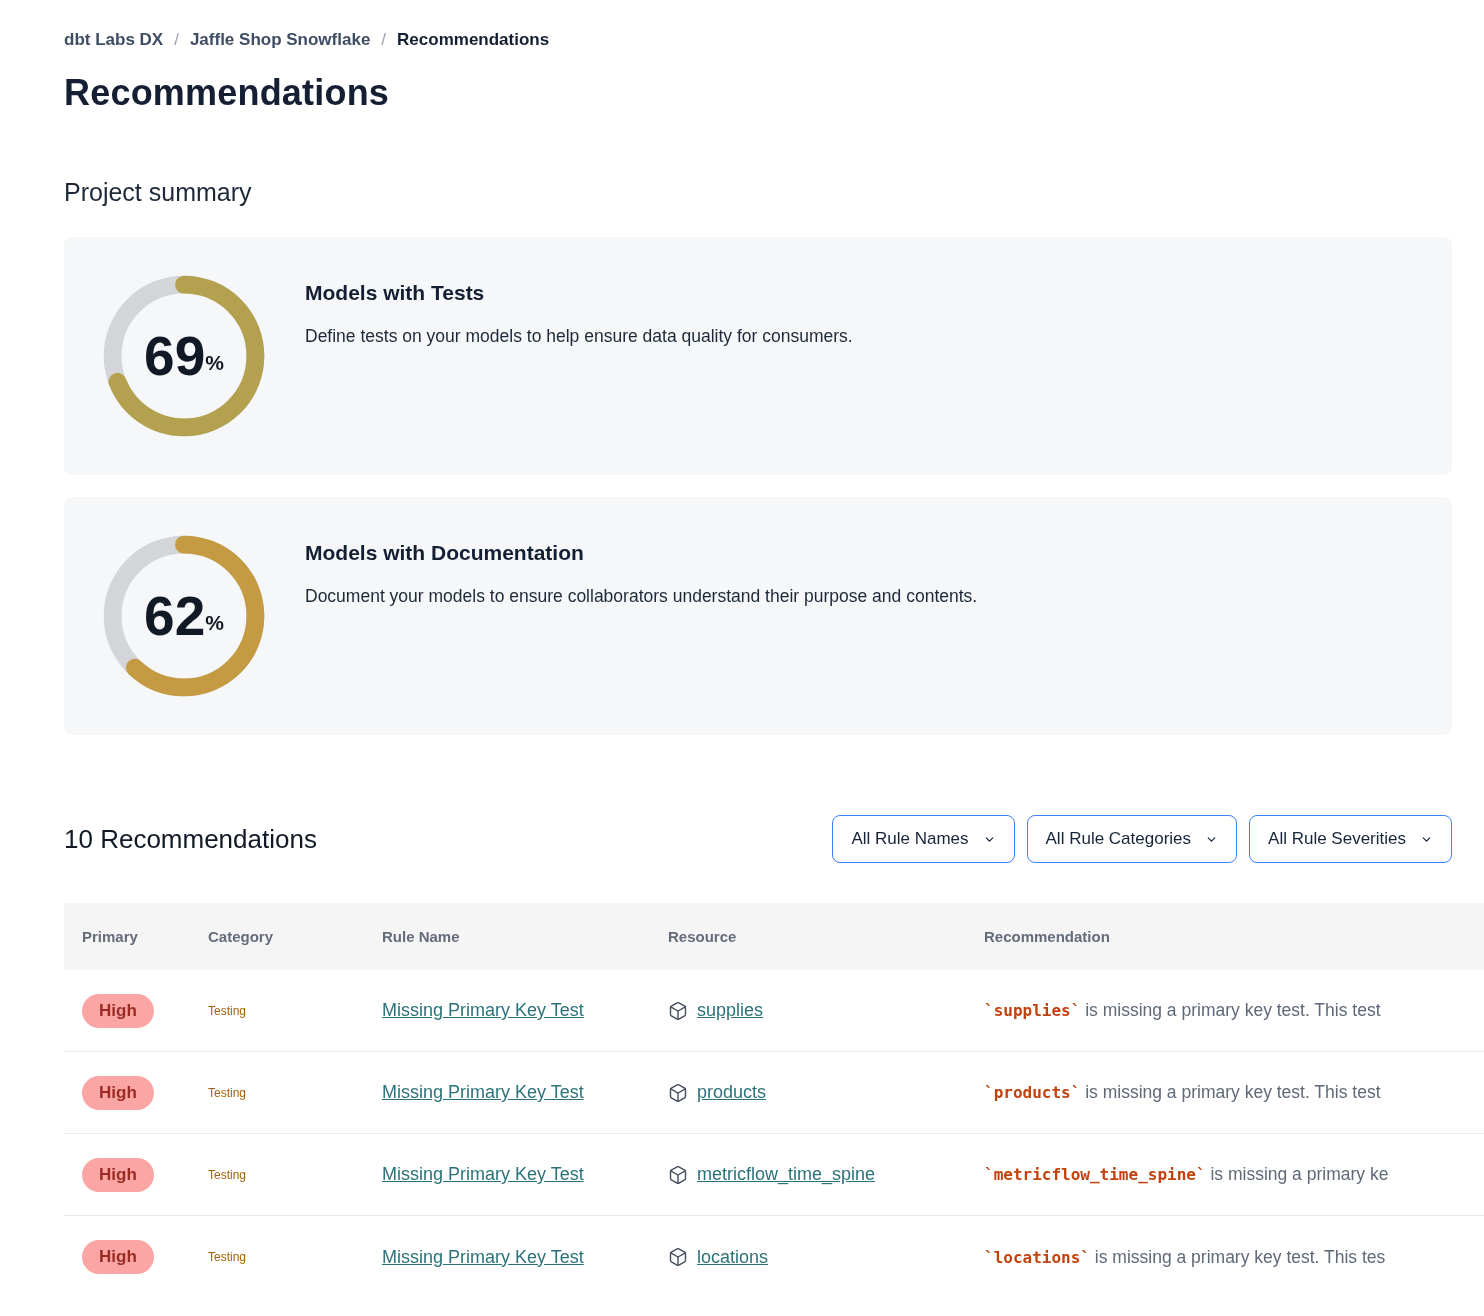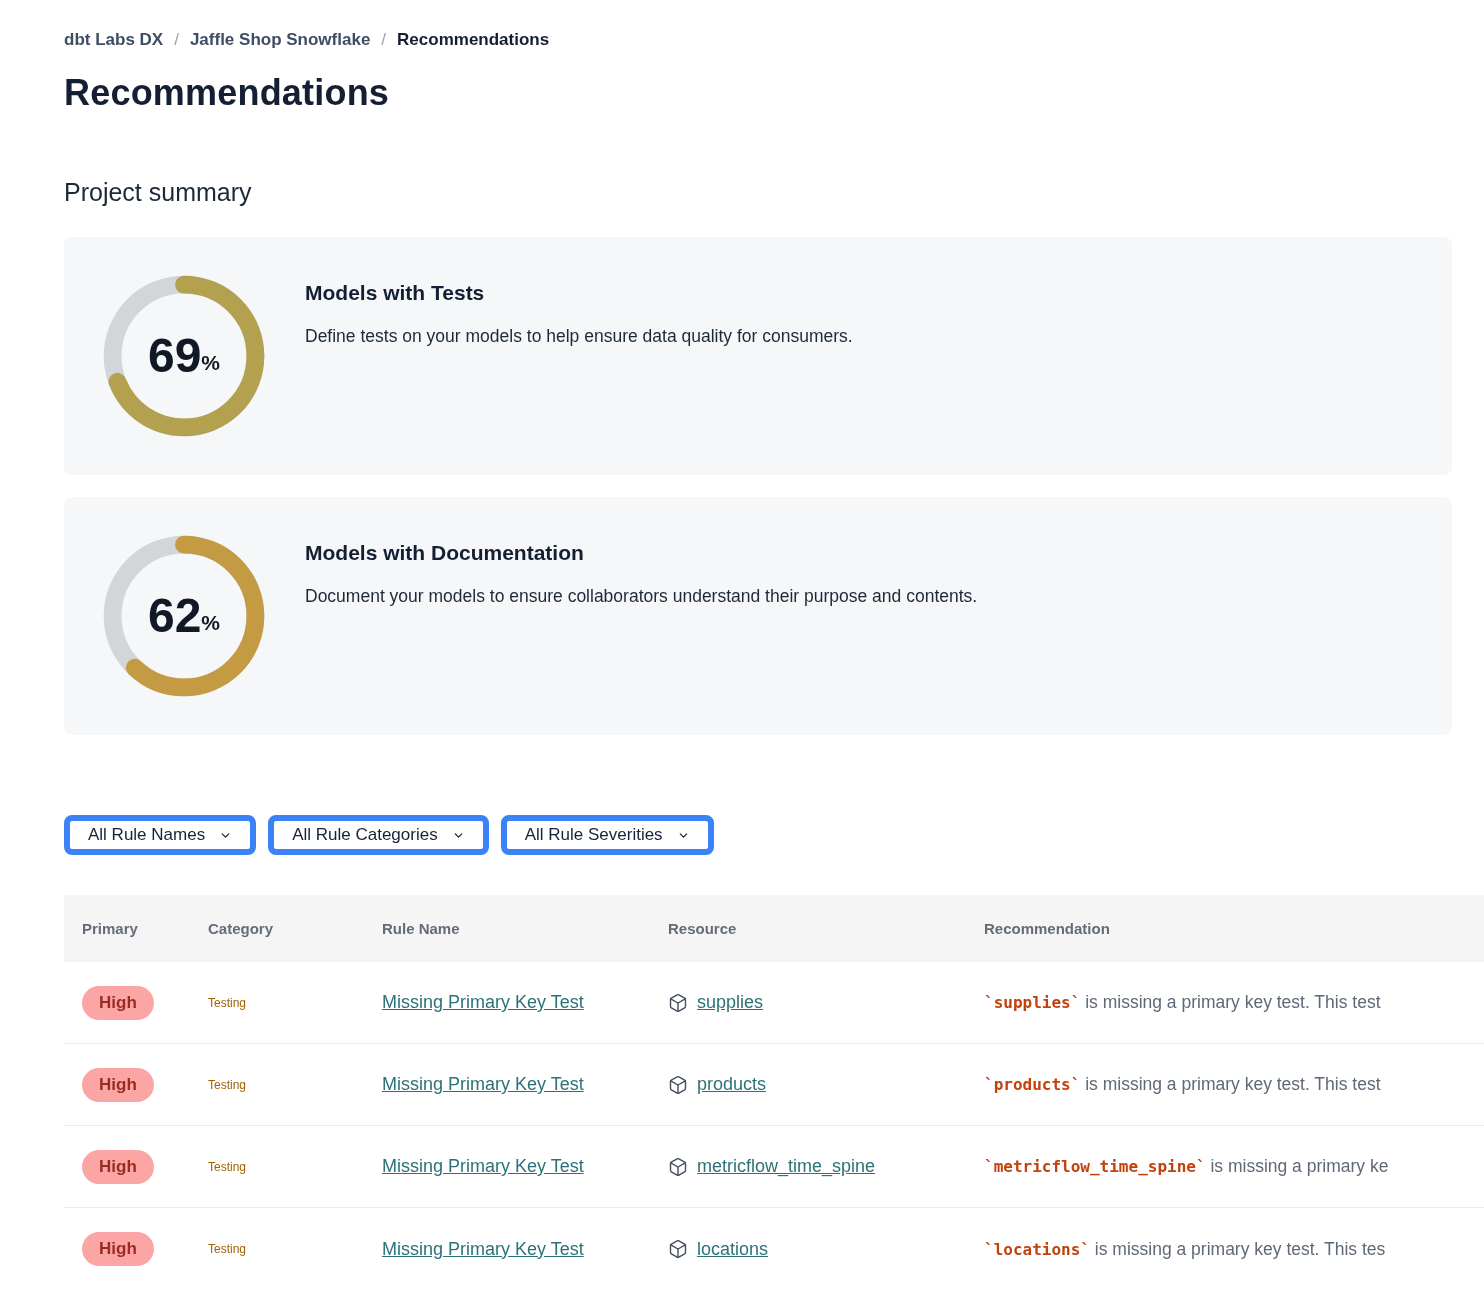--- a/index.html
+++ b/index.html
@@ -18,32 +18,32 @@
   .section-heading { margin-top:64px; font-size:25px; font-weight:400; color:#1d2939; }
 
   
   .card { width:1388px; height:238px; background:#f6f7f8; border-radius:8px; margin-top:30px;
     display:flex; align-items:flex-start; }
   .donut-wrap { position:relative; width:170px; height:170px; margin:34px 0 0 35px; flex:0 0 auto; }
   .donut-wrap svg { width:170px; height:170px; transform:rotate(-90deg); }
   .donut-track { fill:none; stroke:#d4d5d8; stroke-width:10.5; }
   .donut-arc { fill:none; stroke-width:10.5; stroke-linecap:round; }
   .donut-label { position:absolute; inset:0; display:flex; align-items:center; justify-content:center; }
-  .donut-pct { font-size:48px; font-weight:700; color:#111826; line-height:1; }
+  .donut-pct { font-size:55px; font-weight:700; color:#111826; line-height:1; }
   .donut-sign { font-size:21px; font-weight:700; color:#111826; align-self:center; margin-top:14px; }
   .card-text { margin:44px 0 0 36px; }
   .card-title { font-size:21px; font-weight:700; color:#141f33; }
   .card-desc { margin-top:21px; font-size:17.5px; color:#1d2939; }
 
   
   .recs-header { margin-top:80px; width:1388px; display:flex; align-items:center; justify-content:space-between; }
   .recs-heading { font-size:26px; font-weight:500; color:#111826; }
   .filters { display:flex; gap:12px; }
   .filter-btn { display:flex; align-items:center; gap:14px; background:#ffffff;
-    border:6px solid #3b82f6; border-radius:8px; padding:4px 18px;
+    border:1px solid #3b82f6; border-radius:8px; padding:13px 18px;
     font-size:17px; font-weight:500; color:#16243a; cursor:pointer; font-family:inherit; }
   .chev { width:13px; height:13px; stroke:#16243a; stroke-width:2.2; fill:none;
     stroke-linecap:round; stroke-linejoin:round; }
 
   
   .table { margin-top:40px; width:1740px; }
   .t-row { display:grid; grid-template-columns:126px 174px 286px 316px 780px;
     align-items:center; padding-left:18px; }
   .t-head { background:#f5f5f6; height:67px; color:#646c7a; font-size:15px; font-weight:700; }
   .t-body-row { height:82px; background:#ffffff; border-bottom:1px solid #e9ebee; }
@@ -104,20 +104,21 @@
           <span class="donut-sign">%</span>
       </div>
     </div>
     <div class="card-text">
       <div class="card-title">Models with Documentation</div>
       <div class="card-desc">Document your models to ensure collaborators understand their purpose and contents.</div>
     </div>
   </div>
 
   <div class="recs-header">
+    <h2 class="recs-heading">10 Recommendations</h2>
     <div class="filters">
       <button class="filter-btn">
         <span>All Rule Names</span>
         <svg class="chev" viewBox="0 0 24 24">
             <polyline points="6 9 12 15 18 9"></polyline>
           </svg>
       </button>
       <button class="filter-btn">
         <span>All Rule Categories</span>
         <svg class="chev" viewBox="0 0 24 24">

